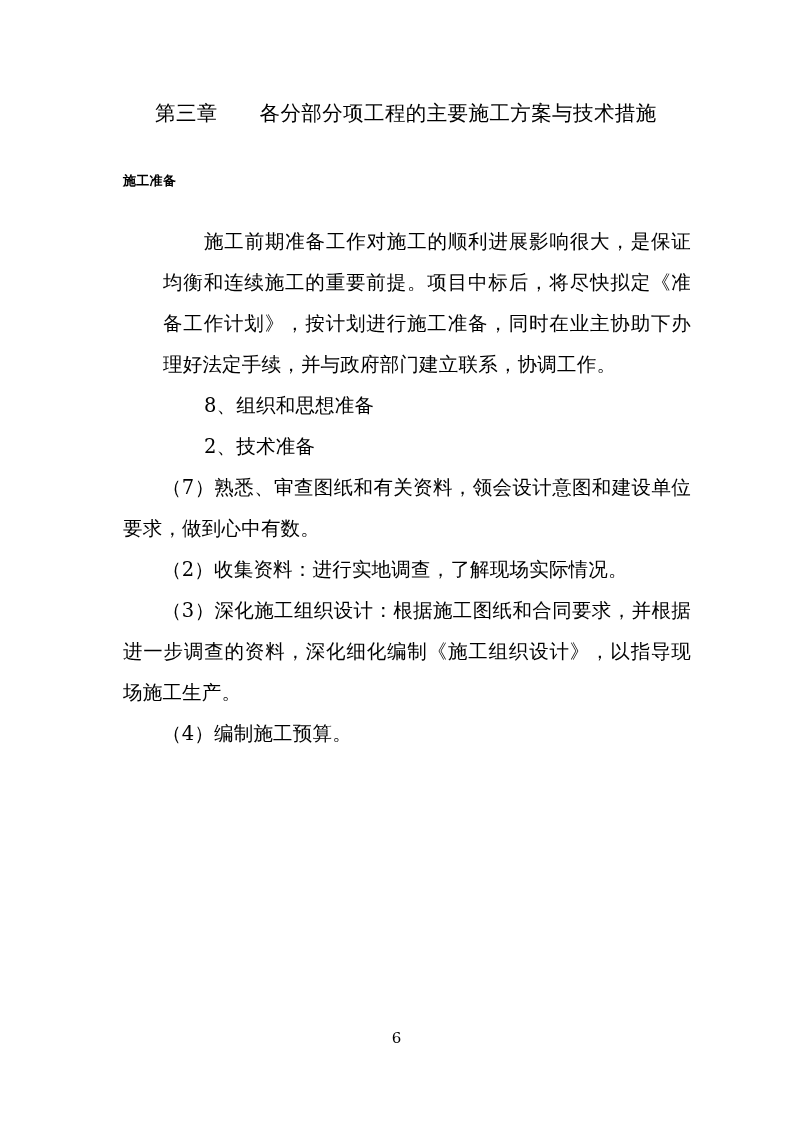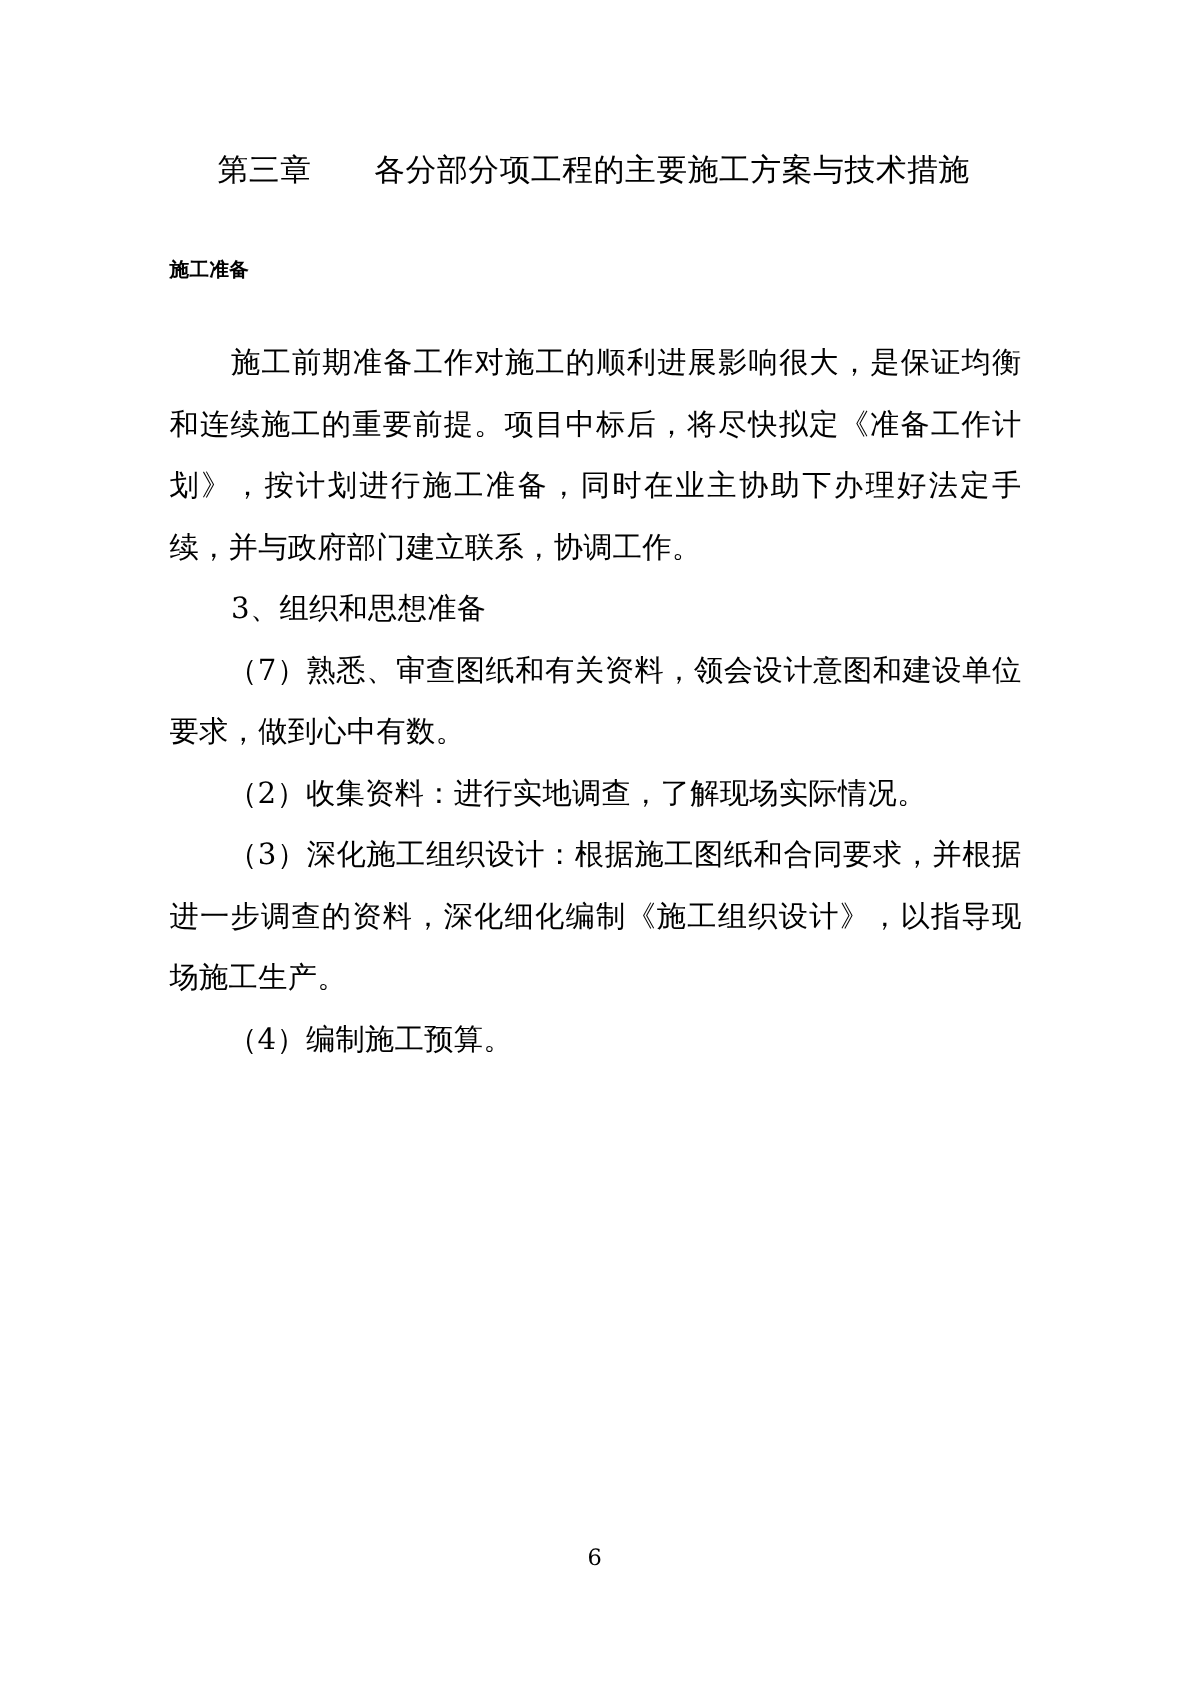--- a/index.html
+++ b/index.html
@@ -14,21 +14,21 @@
   .page {
     position: relative;
     width: 793px;
     height: 1122px;
     background: #ffffff;
     overflow: hidden;
     box-sizing: border-box;
   }
   .content {
     position: absolute;
-    left: 113px;
+    left: 123px;
     top: 96px;
     width: 568px;
   }
   .doc-title {
     font-size: 20.5px;
     line-height: 34px;
     font-weight: normal;
     letter-spacing: 0.4px;
     margin: 0 0 0 0;
     padding-left: 32px;
@@ -47,20 +47,21 @@
     letter-spacing: 0.2px;
     text-align: justify;
     text-justify: inter-character;
     margin: 0;
   }
   .para.first-block {
     margin-top: 25px;
   }
   .indent-2 {
     text-indent: 41px;
+    margin-left: 40px;
   }
   .indent-2p {
     text-indent: 39px;
   }
   .page-number {
     position: absolute;
     left: 0;
     top: 1028px;
     width: 793px;
     text-align: center;
@@ -76,23 +77,24 @@
 
   <div class="content">
 
     <p class="doc-title">第三章　　各分部分项工程的主要施工方案与技术措施</p>
 
     <p class="section-heading">施工准备</p>
 
     <p class="para first-block indent-2">施工前期准备工作对施工的顺利进展影响很大，是保证均衡和连续施工的重要前提。项目中标后，将尽快拟定《准备工作计划》，按计划进行施工准备，同时在业主协助下办理好法定手续，并与政府部门建立联系，协调工作。</p>
 
 
-    <p class="para indent-2">3、组织和思想准备</p>
+    <p class="para indent-2">8、组织和思想准备</p>
 
 
+    <p class="para indent-2">2、技术准备</p>
 
     <p class="para indent-2p">（7）熟悉、审查图纸和有关资料，领会设计意图和建设单位要求，做到心中有数。</p>
 
     <p class="para indent-2p">（2）收集资料：进行实地调查，了解现场实际情况。</p>
 
     <p class="para indent-2p">（3）深化施工组织设计：根据施工图纸和合同要求，并根据进一步调查的资料，深化细化编制《施工组织设计》，以指导现场施工生产。</p>
 
     <p class="para indent-2p">（4）编制施工预算。</p>
 
   </div>

